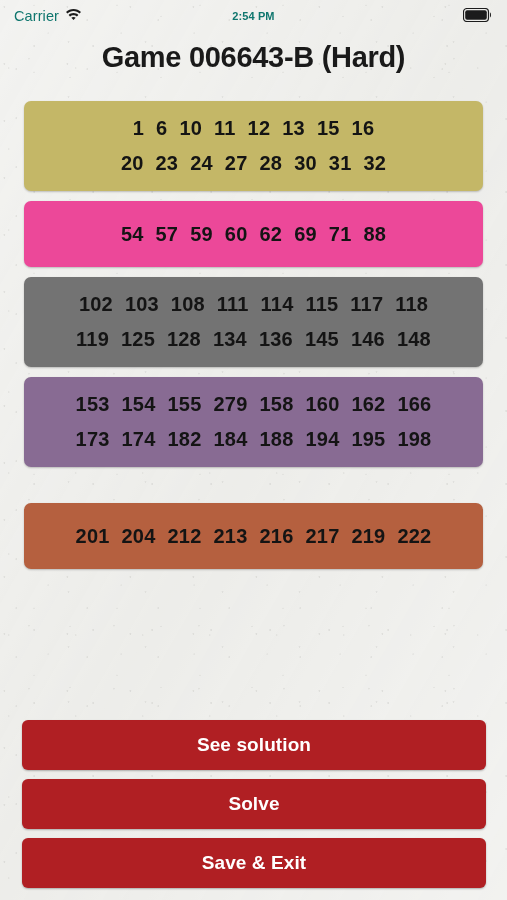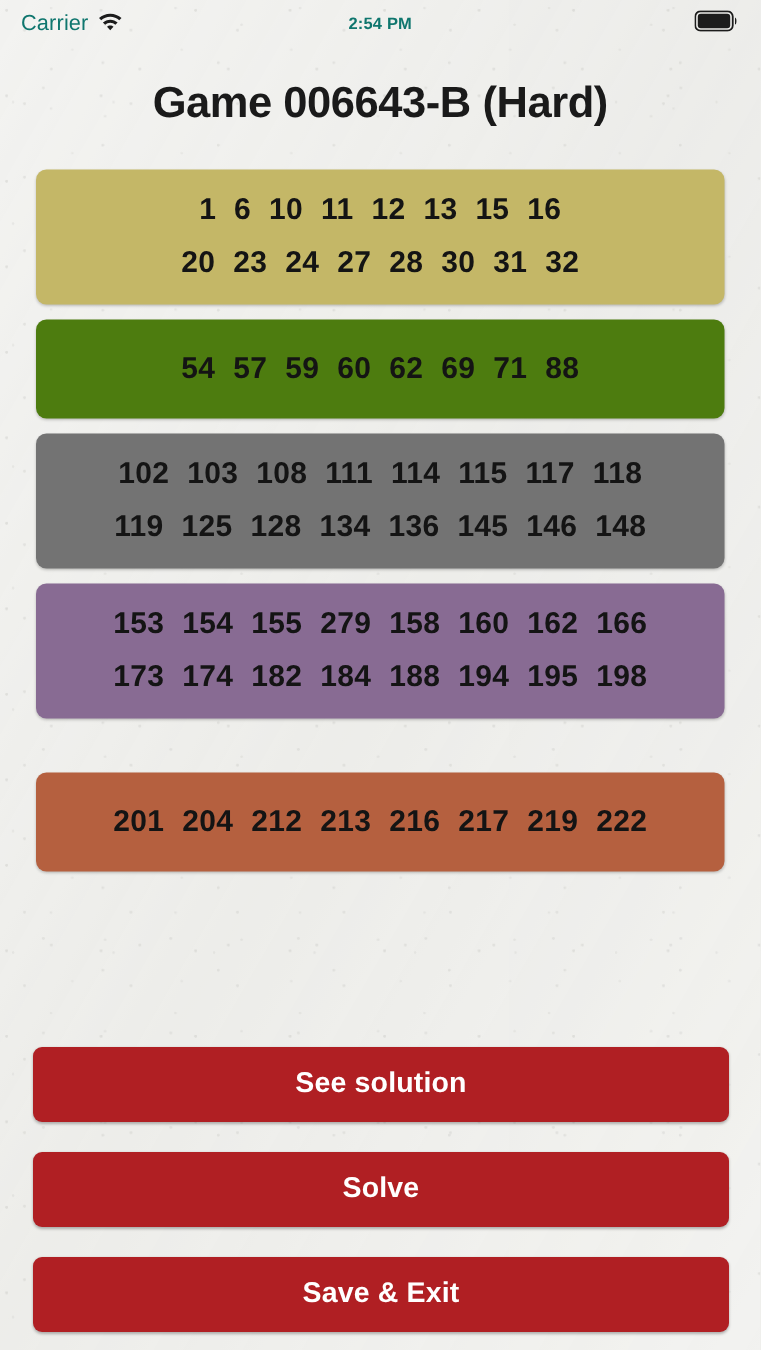--- a/index.html
+++ b/index.html
@@ -81,21 +81,21 @@
   .wifi-icon { display: block; }
   .battery-icon { display: block; }
 
   
   .page-title {
     text-align: center;
     font-size: 29px;
     font-weight: bold;
     letter-spacing: -0.3px;
     color: #1a1a1a;
-    margin-top: 21px;
+    margin-top: 9px;
     margin-bottom: 0;
   }
 
   
   .groups {
     margin-top: 27px;
     padding: 0 24px;
     display: flex;
     flex-direction: column;
     gap: 10px;
@@ -131,21 +131,21 @@
 
   
   .actions {
     position: absolute;
     left: 1px;
     right: 0;
     bottom: 12px;
     padding: 0 21px;
     display: flex;
     flex-direction: column;
-    gap: 20px;
+    gap: 9px;
   }
 
   .action-button {
     display: block;
     width: 100%;
     border: none;
     border-radius: 6px;
     height: 50px;
     color: #ffffff;
     font-family: "Liberation Sans", sans-serif;
@@ -205,21 +205,21 @@
           <span class="number">20</span>
           <span class="number">23</span>
           <span class="number">24</span>
           <span class="number">27</span>
           <span class="number">28</span>
           <span class="number">30</span>
           <span class="number">31</span>
           <span class="number">32</span>
         </div>
       </div>
-      <div class="group-card" style="background: #4d7c0f;">
+      <div class="group-card" style="background: #ec4899;">
         <div class="group-row">
           <span class="number">54</span>
           <span class="number">57</span>
           <span class="number">59</span>
           <span class="number">60</span>
           <span class="number">62</span>
           <span class="number">69</span>
           <span class="number">71</span>
           <span class="number">88</span>
         </div>

